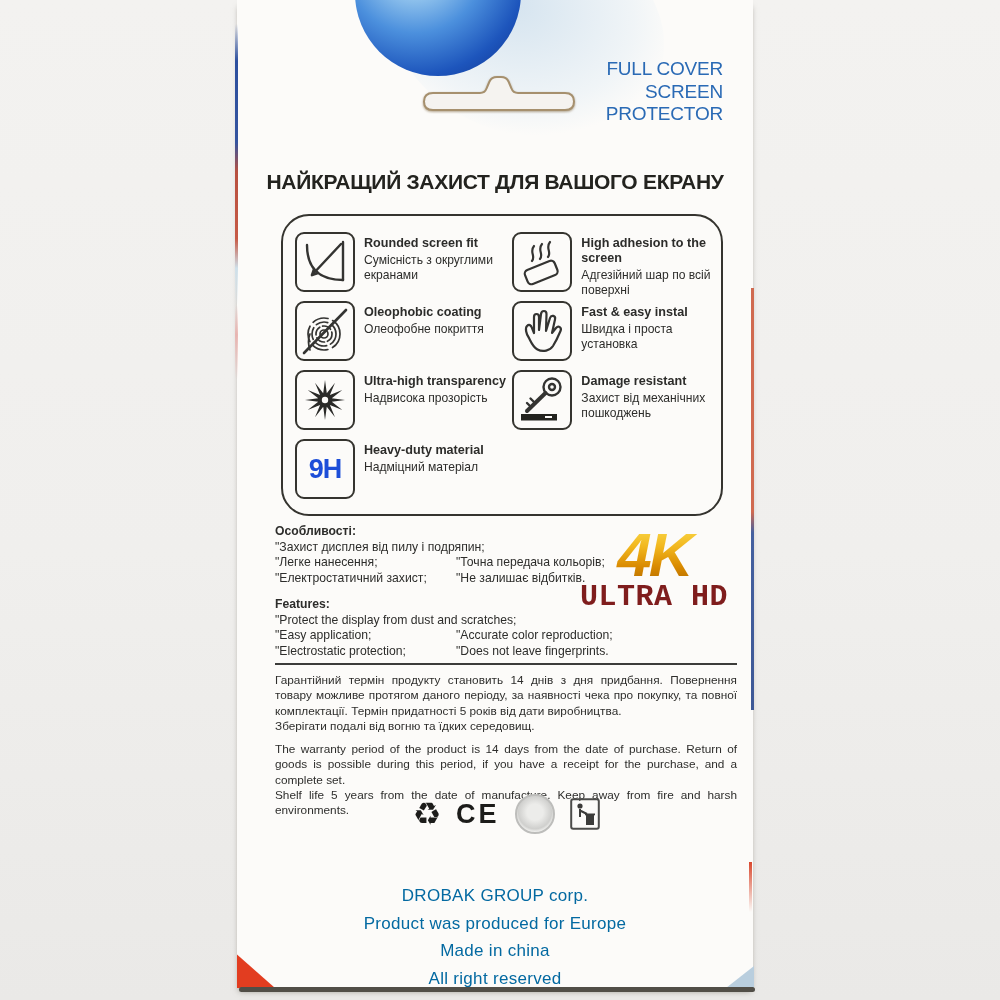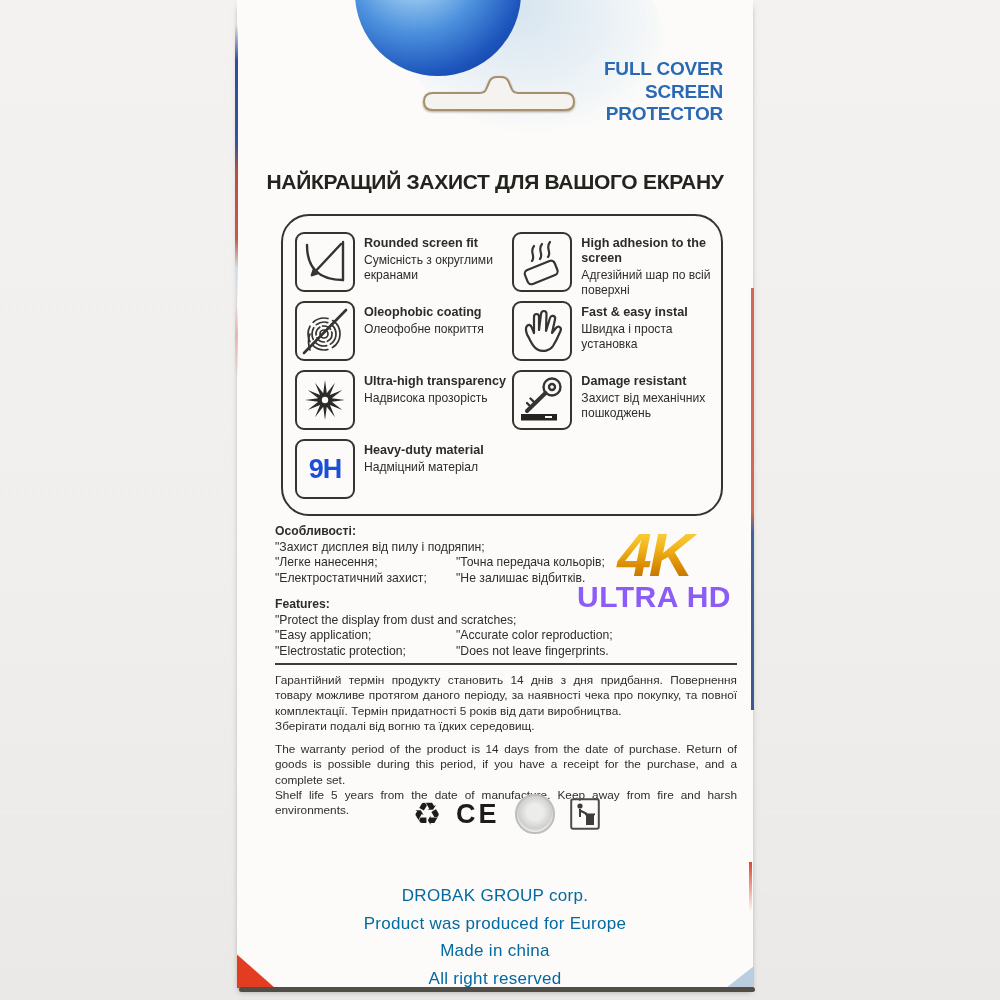--- a/index.html
+++ b/index.html
@@ -29,21 +29,21 @@
      background:radial-gradient(ellipse at 42% 42%,rgba(203,222,237,.8) 0%,rgba(226,237,245,.45) 55%,rgba(226,237,245,0) 72%);
      transform:rotate(18deg);}
   .sphere{position:absolute;left:118px;top:-90px;width:166px;height:166px;border-radius:50%;
      background:radial-gradient(circle at 36% 32%,#e6f3fb 0%,#9ecdf0 18%,#4c90dd 45%,#1d55bc 72%,#123a96 92%);}
   .hang-hole{position:absolute;left:184px;top:74px;filter:drop-shadow(0 1px 1px rgba(120,95,55,.55));}
   .logo{position:absolute;left:26px;top:38px;width:160px;}
   .logo-word{font-size:30px;font-weight:700;letter-spacing:.5px;margin-top:-4px;padding-left:12px;}
   .logo-word .gold{color:#e9b32a;}
   .logo-word .blue{color:#2d6cc0;}
   .title-block{position:absolute;right:30px;top:58px;text-align:right;color:#2a6ab5;
-     font-weight:700;font-size:19px;line-height:22.5px;letter-spacing:-.2px;white-space:nowrap;}
+     font-weight:400;font-size:19px;line-height:22.5px;letter-spacing:-.2px;white-space:nowrap;}
   .headline{position:absolute;left:0;top:170px;width:100%;text-align:center;color:#23231f;
      font-weight:700;font-size:21px;letter-spacing:-.3px;white-space:nowrap;}
   
   .feature-box{position:absolute;left:44px;top:214px;width:442px;height:302px;
      border:2.5px solid #35342f;border-radius:28px;box-sizing:border-box;
      display:grid;grid-template-columns:52% 48%;grid-auto-rows:1fr;
      padding:12px 8px 10px 12px;}
   .fcell{display:flex;align-items:flex-start;gap:9px;padding-top:4px;}
   .ficon{width:56px;height:56px;border:2.2px solid #35342f;border-radius:9px;flex-shrink:0;
      display:flex;align-items:center;justify-content:center;background:#fcfbf9;}
@@ -52,21 +52,21 @@
   .fua{font-size:12.1px;font-weight:400;color:#2c2c2a;line-height:14.5px;margin-top:2px;max-width:160px;}
   .nineh{font-size:27px;font-weight:700;color:#1d4ed8;letter-spacing:-1px;}
   
   .list-block{position:absolute;left:38px;font-size:12.2px;line-height:15.5px;color:#2d2d2b;}
   .list-title{font-weight:700;}
   .list-cols{display:grid;grid-template-columns:181px auto;}
   .badge-4k{position:absolute;right:14px;top:526px;width:170px;text-align:center;}
   .badge-4k .fourk{font-size:62px;font-weight:900;font-style:italic;letter-spacing:-3px;line-height:58px;
      background:linear-gradient(180deg,#f9d84a 0%,#f2b81f 35%,#d98a00 70%,#b36c00 100%);
      -webkit-background-clip:text;background-clip:text;color:transparent;text-decoration:underline;}
-  .badge-4k .uhd{font-size:30px;font-weight:800;color:#8b5cf6;letter-spacing:.5px;margin-top:-4px;}
+  .badge-4k .uhd{font-size:30px;font-weight:800;color:#7f1d1d;letter-spacing:.5px;margin-top:-4px;font-family:Liberation Mono, monospace;}
   
   .divider{position:absolute;left:38px;right:16px;top:663px;height:2.2px;background:#3c3c3a;}
   .warranty{position:absolute;left:38px;right:16px;color:#2e2e2c;font-size:11.8px;line-height:15.3px;text-align:justify;}
   .warranty p{margin:0;}
   
   .certs{position:absolute;left:38px;right:16px;top:794px;display:flex;justify-content:center;
          align-items:center;gap:15px;color:#1c1c1a;}
   .recycle{font-size:32px;line-height:32px;}
   .ce{font-size:27px;font-weight:700;letter-spacing:3px;}
   .stamp{width:36px;height:36px;border-radius:50%;border:2px solid #bdbdbb;

